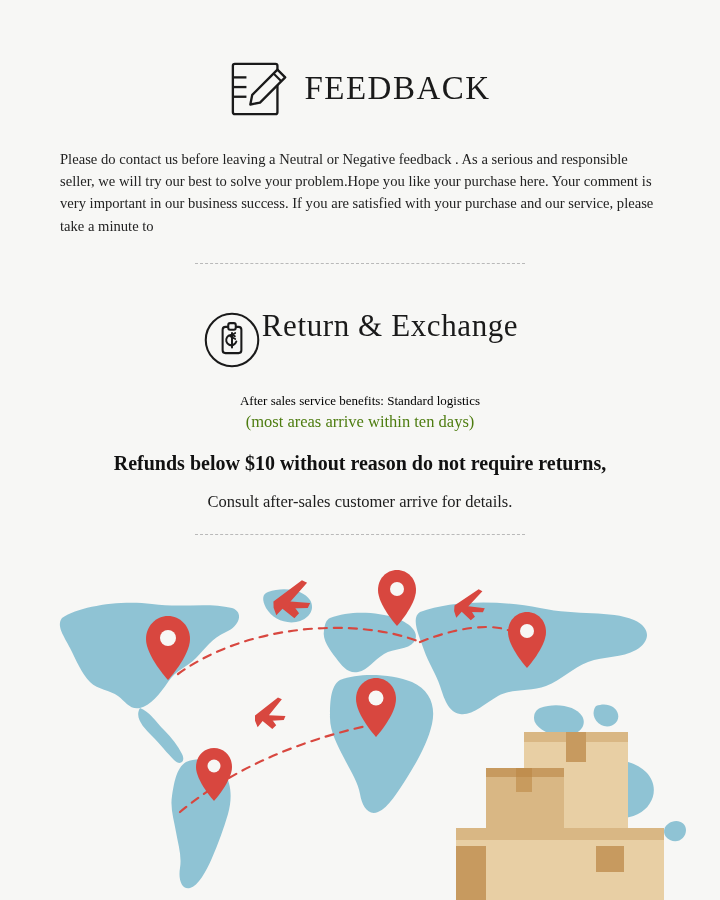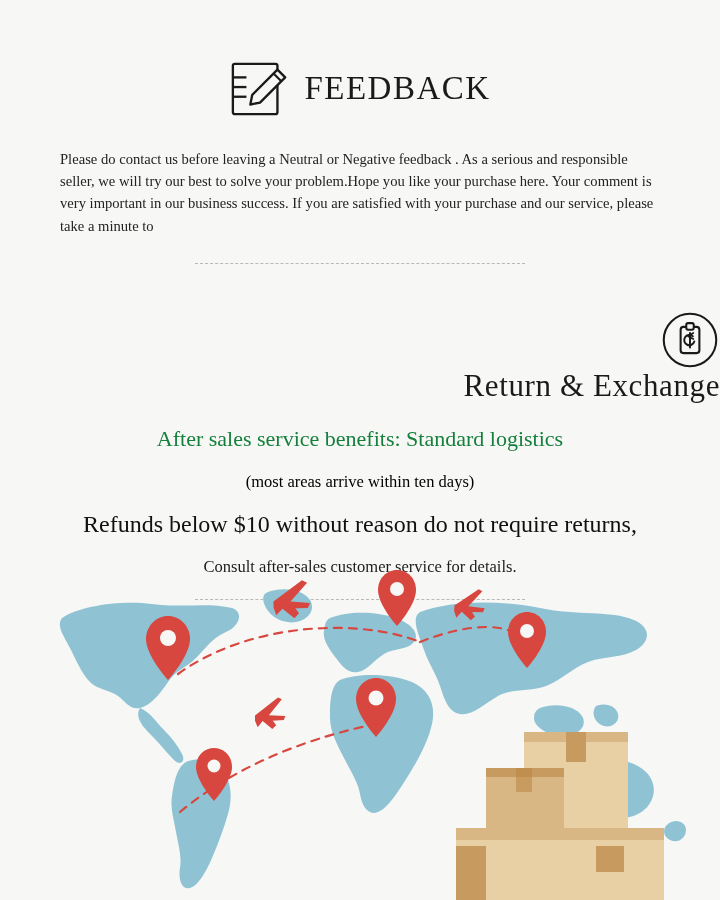--- a/index.html
+++ b/index.html
@@ -67,24 +67,23 @@
     width: 330px;
     margin: 26px auto 0;
     border: 0;
     border-top: 1px dashed #b9b9b9;
     height: 0;
   }
 
   
   .return-header {
     display: flex;
-    align-items: flex-end;
+    align-items: flex-start;
     justify-content: center;
     margin-top: 46px;
-    flex-direction: column;
   }
   .return-icon {
     width: 60px;
     height: 60px;
     display: block;
   }
   .return-title {
     font-family: "Liberation Serif", serif;
     font-size: 31px;
     letter-spacing: 0.6px;
@@ -93,36 +92,37 @@
     margin: 0;
     line-height: 1;
   }
 
   .return-body {
     margin-top: 22px;
     text-align: center;
     padding: 0 60px;
   }
   .return-line1 {
-    margin: 16px;
-    font-size: 22px;
+    margin: 0;
+    font-size: 13px;
     line-height: 1.42;
-    color: #15803d;
+    color: #000000;
   }
   .return-line2 {
     margin: 0;
     font-size: 16.5px;
     line-height: 1.42;
-    color: #000000;
+    color: #4d7c0f;
   }
   .return-highlight {
     margin: 16px 0 4px;
-    font-size: 24px;
+    font-size: 20px;
     line-height: 1.3;
     color: #111;
+    font-weight: bold;
   }
   .return-consult {
     margin: 16px 0 0;
     font-size: 16.5px;
     color: #1c1c1c;
   }
 
   .divider2 {
     width: 330px;
     margin: 22px auto 0;
@@ -178,21 +178,21 @@
         <path d="M35.5 24.5 L30 28 L35.5 31" stroke="#1a1a1a" stroke-width="1.8" fill="none" stroke-linejoin="round" stroke-linecap="round"></path>
       </svg>
     </span>
     <h1 class="return-title">Return &amp; Exchange</h1>
   </div>
 
   <div class="return-body">
     <p class="return-line1">After sales service benefits: Standard logistics</p>
     <p class="return-line2">(most areas arrive within ten days)</p>
     <p class="return-highlight">Refunds below $10 without reason do not require returns,</p>
-    <p class="return-consult">Consult after-sales customer service for details.</p>
+    <p class="return-consult">Consult after-sales customer arrive for details.</p>
   </div>
 
   <hr class="divider2">
 
   <div class="map-wrap">
     <svg class="map-svg" width="720" height="344" viewBox="0 0 720 344" xmlns="http://www.w3.org/2000/svg">
 
       <g fill="#8fc3d4">
 
         <path d="M62 62 C80 50 120 44 152 48 C182 52 208 46 232 52 C244 56 240 70 226 76

